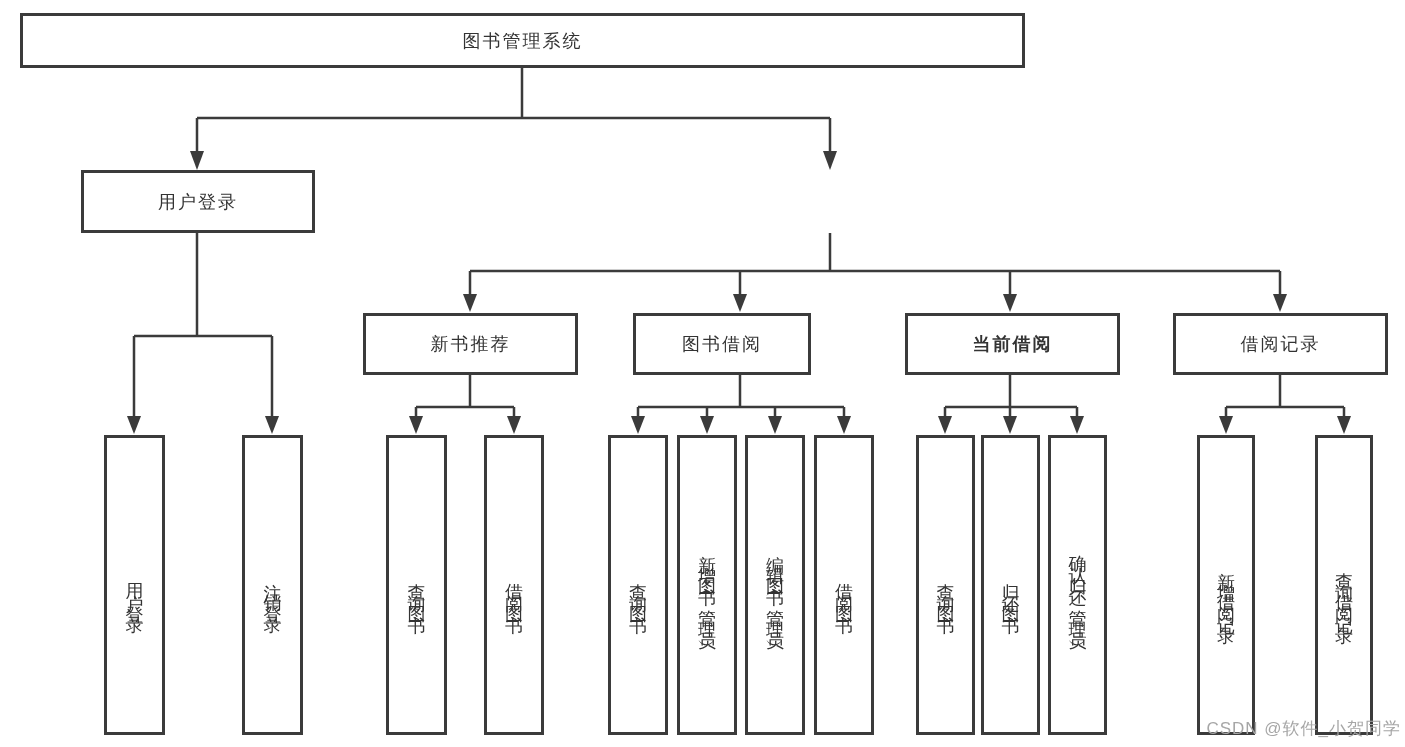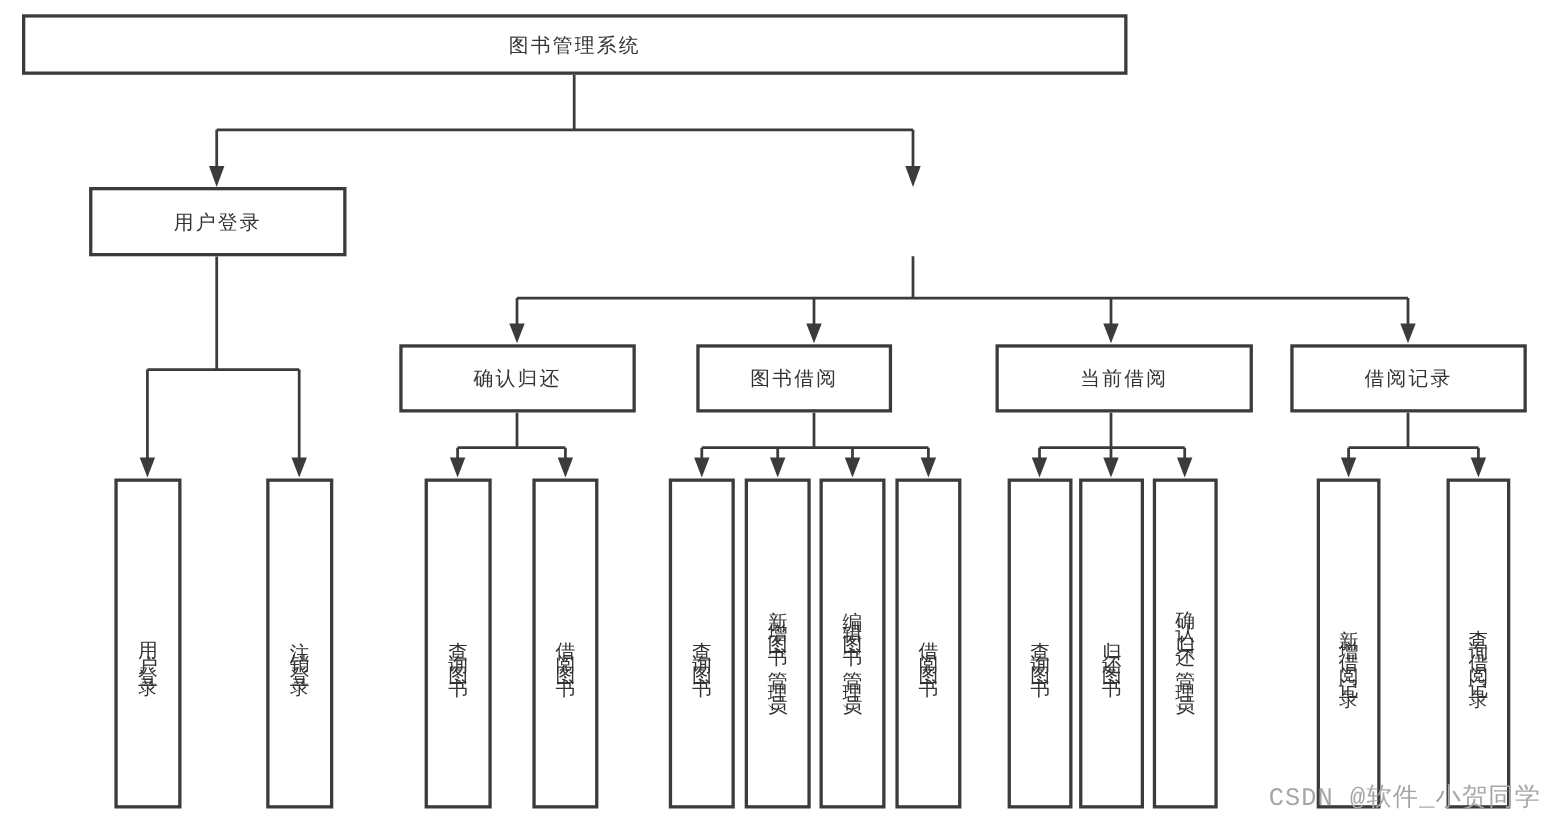--- a/index.html
+++ b/index.html
@@ -41,26 +41,25 @@
     text-orientation: mixed;
     font-size: 18px;
     letter-spacing: 11px;
     margin-bottom: -11px;
     white-space: nowrap;
   }
   .watermark {
     position: absolute;
     right: 4px;
     bottom: 7px;
-    font-size: 23px;
+    font-size: 17px;
     color: #a6a6a6;
     letter-spacing: 1px;
     z-index: 3;
     white-space: nowrap;
-    font-family: Liberation Mono, monospace;
   }
 </style>
 </head>
 <body>
 
 <div class="canvas">
 
   <svg class="wires" viewBox="0 0 1405 747" fill="none" stroke="#3b3b3b" stroke-width="2.5">
 
     <path d="M522 68 V118 M197 118 H830 M197 118 V152 M830 118 V152"></path>
@@ -99,26 +98,26 @@
 
   <div class="node" style="left:20px; top:13px; width:1005px; height:55px;">
     <span class="hlabel">图书管理系统</span>
   </div>
 
   <div class="node" style="left:81px; top:170px; width:234px; height:63px;">
     <span class="hlabel">用户登录</span>
   </div>
 
   <div class="node" style="left:363px; top:313px; width:215px; height:62px;">
-    <span class="hlabel">确认归还</span>
+    <span class="hlabel">新书推荐</span>
   </div>
   <div class="node" style="left:633px; top:313px; width:178px; height:62px;">
     <span class="hlabel">图书借阅</span>
   </div>
-  <div class="node" style="left:905px; top:313px; width:234px; height:62px;">
+  <div class="node" style="left:905px; top:313px; width:215px; height:62px;font-weight:bold;">
     <span class="hlabel">当前借阅</span>
   </div>
   <div class="node" style="left:1173px; top:313px; width:215px; height:62px;align-items:center;">
     <span class="hlabel">借阅记录</span>
   </div>
 
   <div class="node" style="left:104px; top:435px; width:61px; height:300px;">
     <span class="vlabel">用户登录</span>
   </div>
   <div class="node" style="left:242px; top:435px; width:61px; height:300px;">

